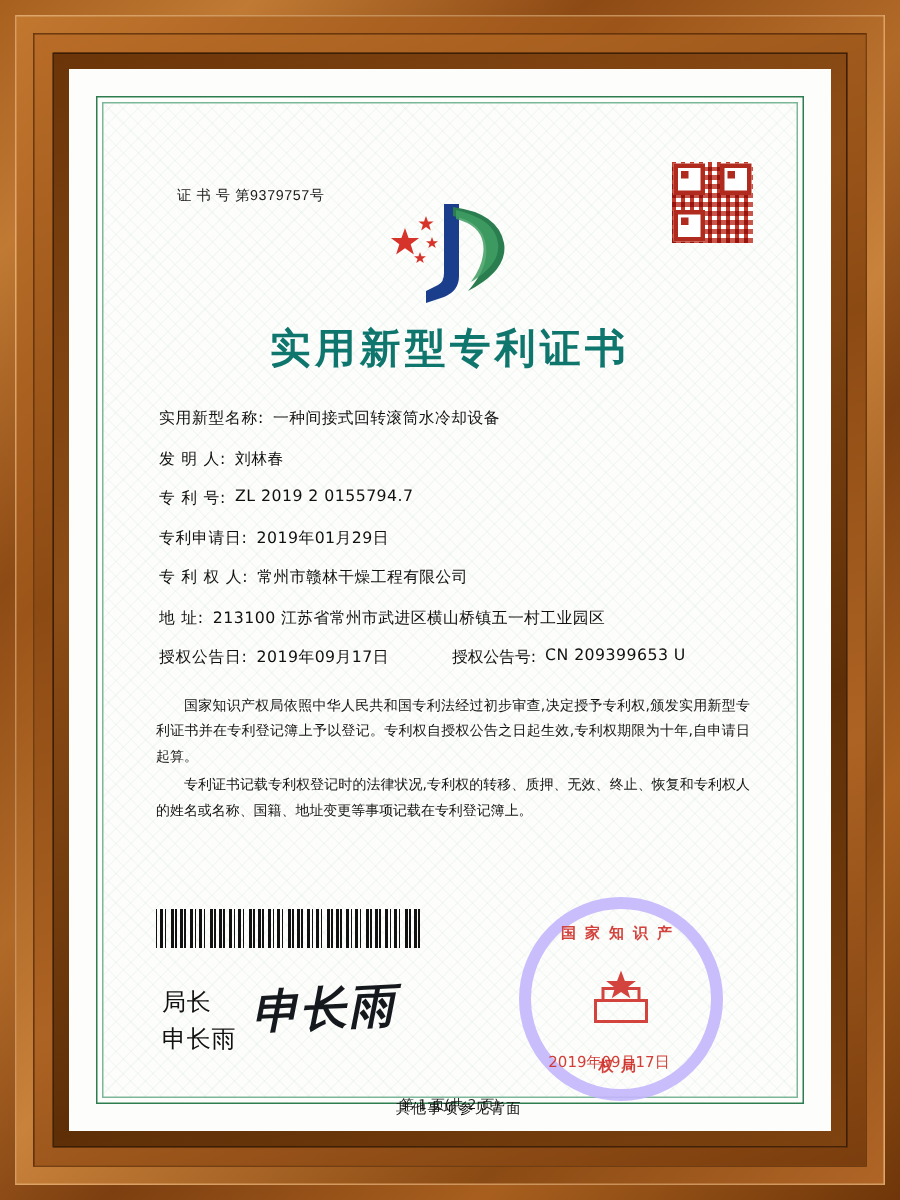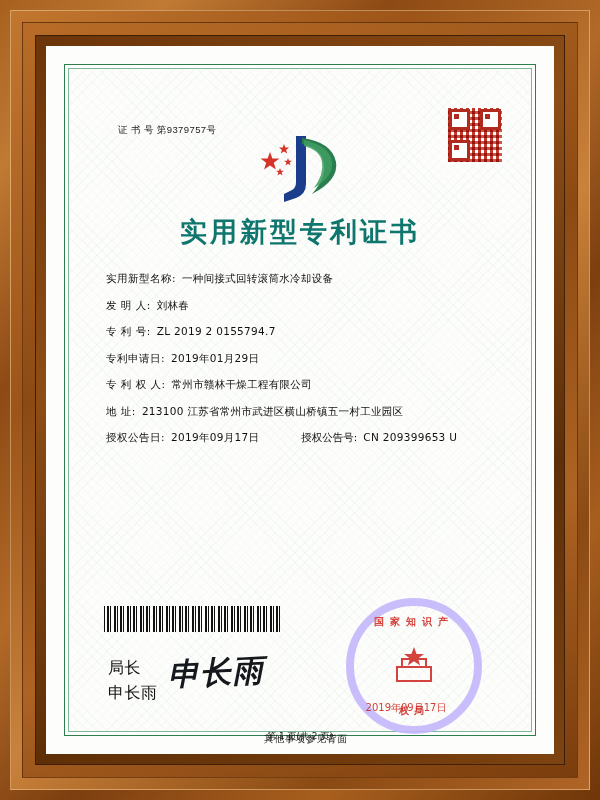--- a/index.html
+++ b/index.html
@@ -371,20 +371,24 @@
         </div>
 
         <div class="field-row dual">
           <span class="field-label">授权公告日:</span>
           <span class="field-value">2019年09月17日</span>
           <span class="dual-right">授权公告号:</span>
           <span class="field-value">CN 209399653 U</span>
         </div>
       </div>
 
+      <div class="paras">
+        <p>国家知识产权局依照中华人民共和国专利法经过初步审查,决定授予专利权,颁发实用新型专利证书并在专利登记簿上予以登记。专利权自授权公告之日起生效,专利权期限为十年,自申请日起算。</p>
+        <p>专利证书记载专利权登记时的法律状况,专利权的转移、质押、无效、终止、恢复和专利权人的姓名或名称、国籍、地址变更等事项记载在专利登记簿上。</p>
+      </div>
 
       <div class="barcode"></div>
 
       <div class="sig-label">
         <div>局长</div>
         <div>申长雨</div>
       </div>
       <div class="sig-hand">申长雨</div>
 
       <div class="seal">

